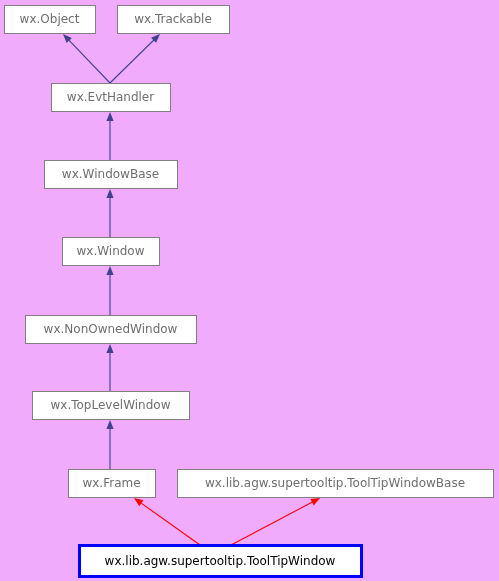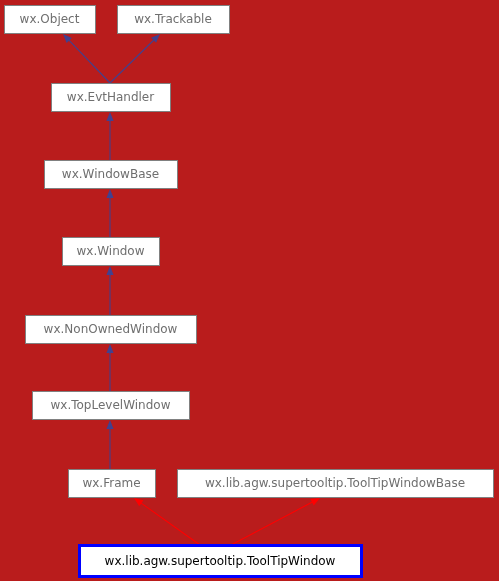--- a/index.html
+++ b/index.html
@@ -10,21 +10,21 @@
   body {
     width: 499px;
     height: 581px;
     overflow: hidden;
     font-family: "DejaVu Sans", sans-serif;
   }
   #diagram-root {
     position: relative;
     width: 499px;
     height: 581px;
-    background: #b91c1c;
+    background: #f0abfc;
   }
   svg#inheritance-svg {
     position: absolute;
     left: 0;
     top: 0;
     width: 499px;
     height: 581px;
     display: block;
   }
   .node-rect {

